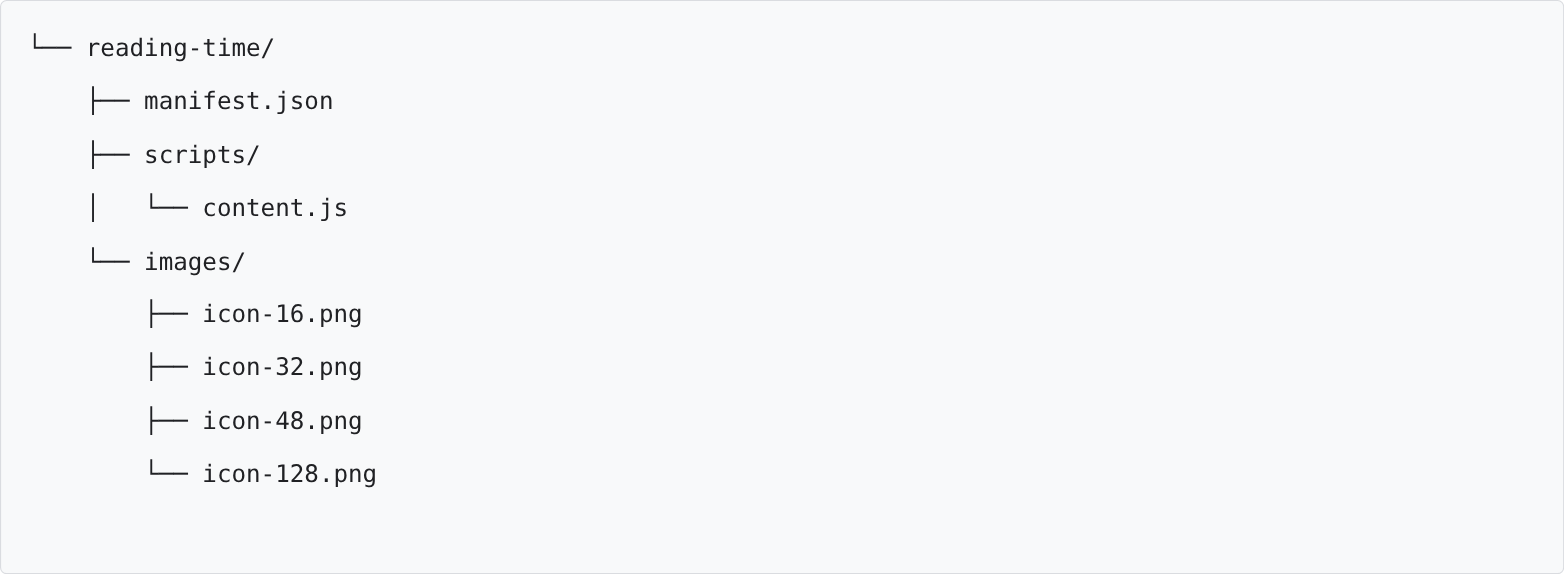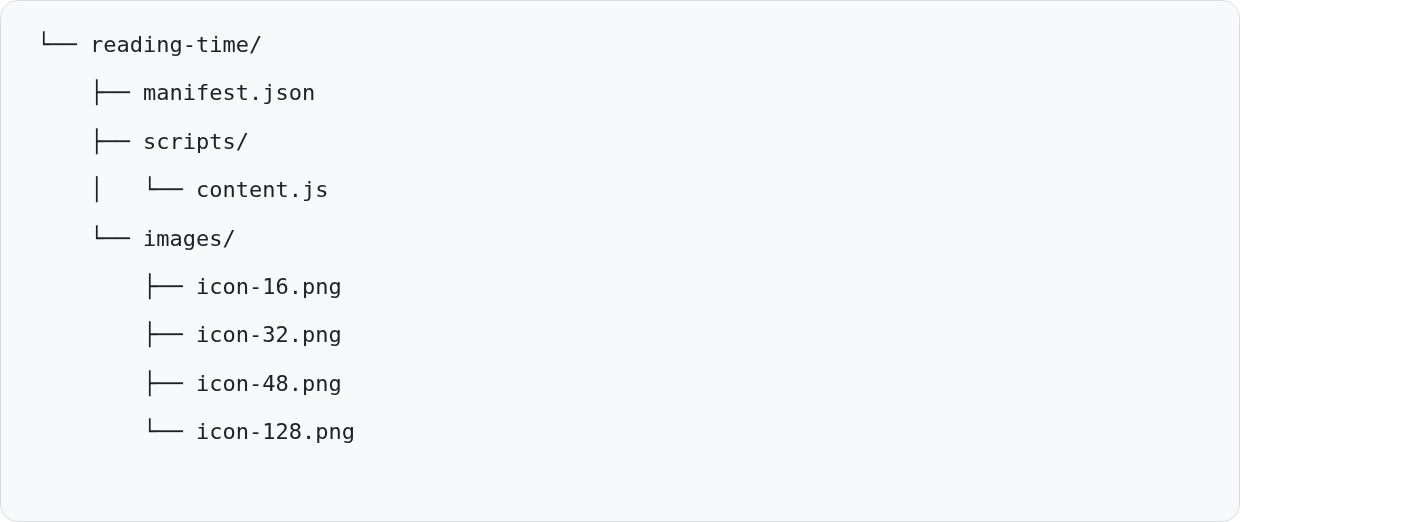--- a/index.html
+++ b/index.html
@@ -8,29 +8,29 @@
       box-sizing: border-box;
     }
     body {
       background: #ffffff;
       padding: 0;
       font-family: "SFMono-Regular", Consolas, "Liberation Mono", Menlo, Courier, monospace;
     }
     .code-block {
       background: #f8f9fa;
       border: 1px solid #dadce0;
-      border-radius: 18px;
-      padding: 20px 36px;
+      border-radius: 6px;
+      padding: 20px 24px;
       margin: 0;
       font-size: 22px;
       line-height: 2.2;
       color: #202124;
       white-space: pre;
       overflow-x: auto;
-      width: 1240px;
+      width: 1422px;
       height: 522px;
     }
     .tree-line {
       display: block;
     }
   </style>
 </head>
 <body>
 
 <pre class="code-block"><span class="tree-line">└── reading-time/</span><span class="tree-line">    ├── manifest.json</span><span class="tree-line">    ├── scripts/</span><span class="tree-line">    │   └── content.js</span><span class="tree-line">    └── images/</span><span class="tree-line">        ├── icon-16.png</span><span class="tree-line">        ├── icon-32.png</span><span class="tree-line">        ├── icon-48.png</span><span class="tree-line">        └── icon-128.png</span></pre>

